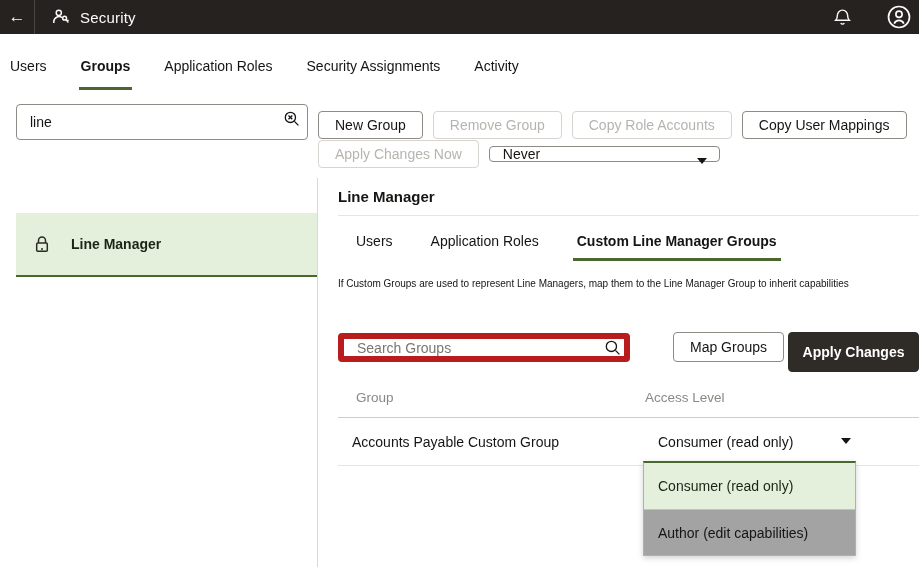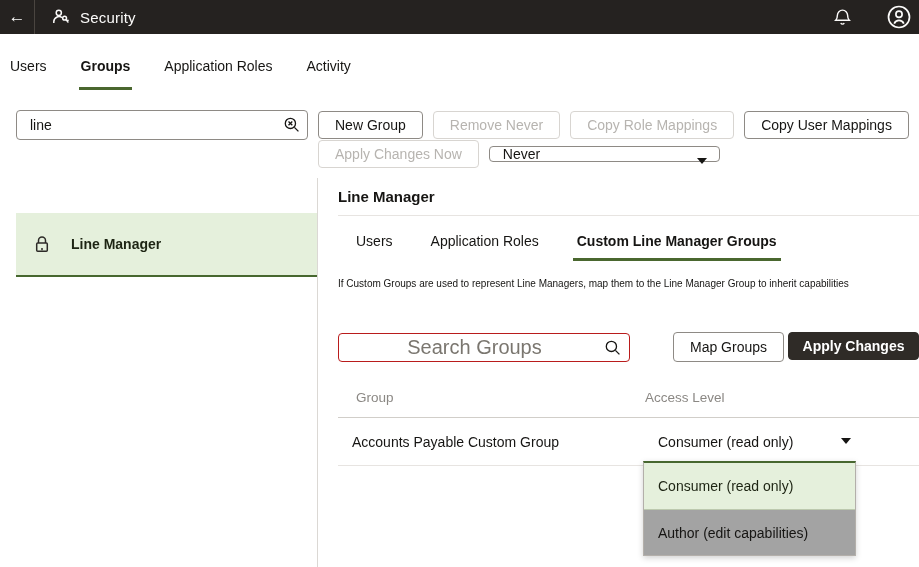--- a/index.html
+++ b/index.html
@@ -20,21 +20,21 @@
   .topbar-right { margin-left:auto; display:flex; align-items:center; }
   .bell-btn { margin-right:34px; display:flex; cursor:pointer; }
   .avatar-btn { margin-right:7px; display:flex; cursor:pointer; }
 
   
   .main-tabs { position:absolute; top:58px; left:8px; display:flex; gap:30px; }
   .main-tab { font-size:14px; color:#161513; padding:0 2px 13px 2px; cursor:pointer; }
   .main-tab.active { font-weight:bold; border-bottom:3px solid #4a672f; }
 
   
-  .search-wrap { position:absolute; top:110px; left:16px; width:292px; height:30px; }
+  .search-wrap { position:absolute; top:104px; left:16px; width:292px; height:36px; }
   .search-wrap input { width:100%; height:100%; border:1px solid #8e8a85; border-radius:4px;
     padding:0 32px 0 13px; font-size:14px; font-family:inherit; color:#161513; outline:none; }
   .search-clear { position:absolute; right:7px; top:6px; cursor:pointer; display:flex; }
 
   .btn { display:inline-flex; align-items:center; justify-content:center;
     height:28px; padding:0 16px; border:1px solid #8e8a85; border-radius:4px;
     background:#fff; color:#161513; font-size:14px; font-family:inherit; cursor:pointer; white-space:nowrap; }
   .btn:disabled, .btn.disabled { color:#b7b4b0; border-color:#d8d5d1; cursor:default; }
   .btn-row1 { position:absolute; top:111px; left:318px; display:flex; gap:10px; }
   .btn-row2 { position:absolute; top:140px; left:318px; display:flex; gap:10px; align-items:center; }
@@ -56,26 +56,26 @@
   .detail { position:absolute; left:338px; top:180px; width:581px; height:387px; }
   .detail-title { position:absolute; top:8px; left:0; font-size:15px; font-weight:bold; }
   .detail-divider { position:absolute; top:35px; left:0; width:581px; height:1px; background:#e7e4e1; }
   .detail-tabs { position:absolute; top:53px; left:14px; display:flex; gap:30px; }
   .detail-tab { font-size:14px; padding:0 4px 9px 4px; cursor:pointer; }
   .detail-tab.active { font-weight:bold; border-bottom:3px solid #4a672f; }
   .detail-desc { position:absolute; top:93px; left:0; width:578px; font-size:10px; line-height:21px; color:#161513; }
 
   .controls { position:absolute; top:152px; left:0; width:581px; height:30px; }
   .groups-search { position:absolute; left:0; top:1px; width:292px; height:29px; }
-  .groups-search input { width:100%; height:100%; border:1px solid #b91c1c; border-radius:4px;
-    padding:0 32px 0 13px; font-size:20px; font-family:inherit; color:#161513; outline:none;text-align:center; }
+  .groups-search input { width:100%; height:100%; border:6px solid #b91c1c; border-radius:4px;
+    padding:0 32px 0 13px; font-size:14px; font-family:inherit; color:#161513; outline:none; }
   .groups-search input::placeholder { color:#7a766f; opacity:1; }
   .groups-search .mag { position:absolute; right:8px; top:6px; display:flex; cursor:pointer; }
   .map-btn { position:absolute; left:335px; top:0; height:30px; }
-  .apply-btn { position:absolute; left:450px; top:0; width:131px; height:28px;
+  .apply-btn { position:absolute; left:450px; top:0; width:131px; height:40px;
     background:#2f2b27; color:#fff; border:1px solid #2f2b27; border-radius:4px;
     font-size:14px; font-weight:600; font-family:inherit; display:flex; align-items:center; justify-content:center; cursor:pointer; }
 
   .col-head { position:absolute; top:210px; font-size:13.5px; color:#8b8884; }
   .col-head.c1 { left:18px; } .col-head.c2 { left:307px; }
   .head-divider { position:absolute; top:237px; left:0; width:581px; height:1px; background:#d1cec9; }
 
   .data-row { position:absolute; top:238px; left:0; width:581px; height:47px; }
   .cell-group { position:absolute; left:14px; top:16px; font-size:14px; }
   .access-trigger { position:absolute; left:320px; top:16px; display:flex; align-items:center; cursor:pointer; }
@@ -122,38 +122,39 @@
           <path d="M8.2 19.6 a5.2 5.2 0 0 1 9.6 0"></path>
         </svg>
       </span>
     </div>
   </div>
 
   <div class="main-tabs">
     <div class="main-tab">Users</div>
     <div class="main-tab active">Groups</div>
     <div class="main-tab">Application Roles</div>
+    <div class="main-tab">Security Assignments</div>
     <div class="main-tab">Activity</div>
   </div>
 
   <div class="search-wrap">
     <input type="text" value="line" style="">
     <span class="search-clear">
       <svg width="18" height="18" viewBox="0 0 18 18" fill="none" stroke="#161513" stroke-width="1.3">
         <circle cx="7.4" cy="7.4" r="5.1"></circle>
         <path d="M5.5 5.5 L9.3 9.3 M9.3 5.5 L5.5 9.3"></path>
         <path d="M11.4 11.4 L15.4 15.4"></path>
       </svg>
     </span>
   </div>
 
   <div class="btn-row1">
     <button class="btn">New Group</button>
-    <button class="btn disabled" disabled="">Remove Never</button>
-    <button class="btn disabled" disabled="">Copy Role Mappings</button>
+    <button class="btn disabled" disabled="">Remove Group</button>
+    <button class="btn disabled" disabled="">Copy Role Accounts</button>
     <button class="btn">Copy User Mappings</button>
   </div>
 
   <div class="btn-row2">
     <button class="btn disabled" disabled="">Apply Changes Now</button>
     <div class="select-box">
       <span>Never</span>
       <span class="caret"></span>
     </div>
   </div>

